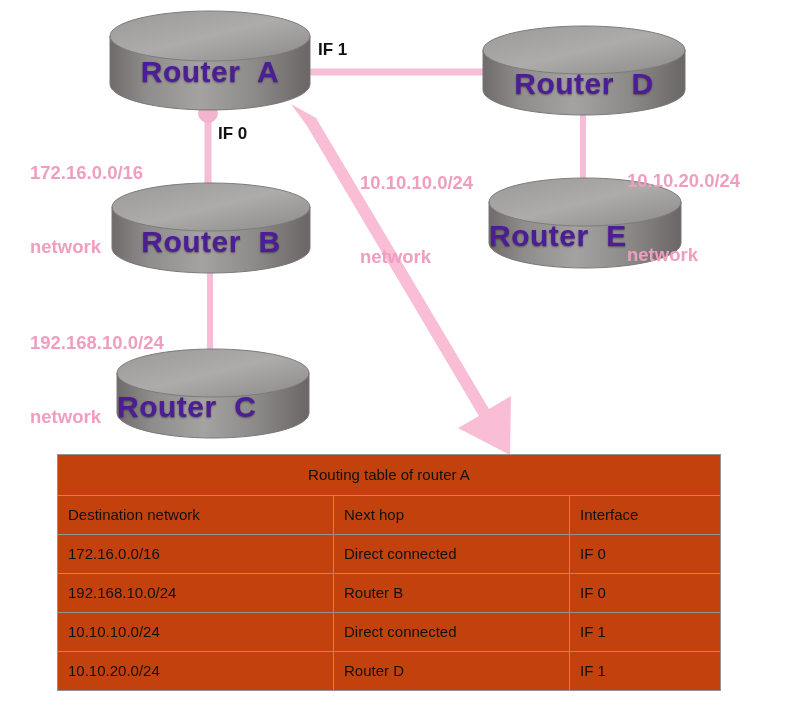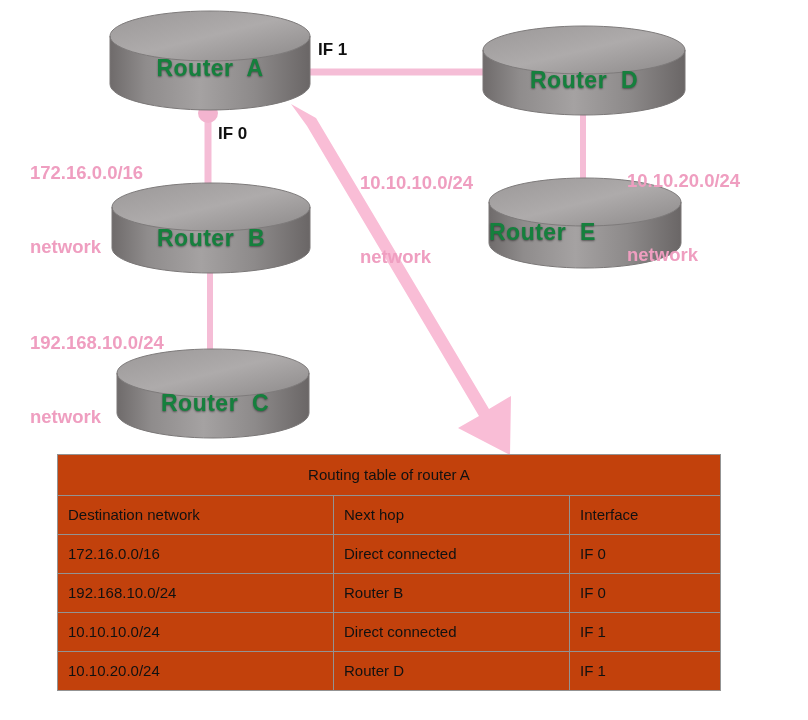--- a/index.html
+++ b/index.html
@@ -19,23 +19,23 @@
   }
   #diagram-svg {
     position: absolute;
     left: 0;
     top: 0;
     width: 808px;
     height: 720px;
   }
   .router-label {
     position: absolute;
-    color: #15803d;
+    color: #4c1d95;
     font-weight: bold;
-    font-size: 23px;
+    font-size: 30px;
     letter-spacing: 0.5px;
     white-space: pre;
     text-shadow: 0 1px 2px rgba(0,0,0,0.45);
     pointer-events: none;
   }
   .net-label {
     position: absolute;
     color: #ef9ec0;
     font-size: 18.5px;
     font-weight: bold;
@@ -145,21 +145,21 @@
       <path d="M117,373 L117,413 A96,25 0 0 0 309,413 L309,373" fill="none" stroke="#7a7777" stroke-width="1"></path>
     </g>
 
     <g>
       <path d="M291,104 L316,118 L489,409 L511,396 L510,455 L458,428 L479,416 L307,126 Z" fill="#f9bdd6"></path>
     </g>
   </svg>
 
   <div class="router-label" style="left:110px; top:55px; width:200px; text-align:center;">Router  A</div>
   <div class="router-label" style="left:112px; top:225px; width:198px; text-align:center;">Router  B</div>
-  <div class="router-label" style="left:117px; top:390px; width:196px; text-align:center;">Router  C</div>
+  <div class="router-label" style="left:117px; top:390px; width:196px; ">Router  C</div>
   <div class="router-label" style="left:483px; top:67px; width:202px; text-align:center;">Router  D</div>
   <div class="router-label" style="left:489px; top:219px; width:156px; text-align:left;">Router  E</div>
 
   <div class="if-label" style="left:318px; top:40px;">IF 1</div>
   <div class="if-label" style="left:218px; top:124px;">IF 0</div>
 
   <div class="net-label" style="left:30px; top:112px;">
     <div>172.16.0.0/16</div>
     <div>network</div>
   </div>

